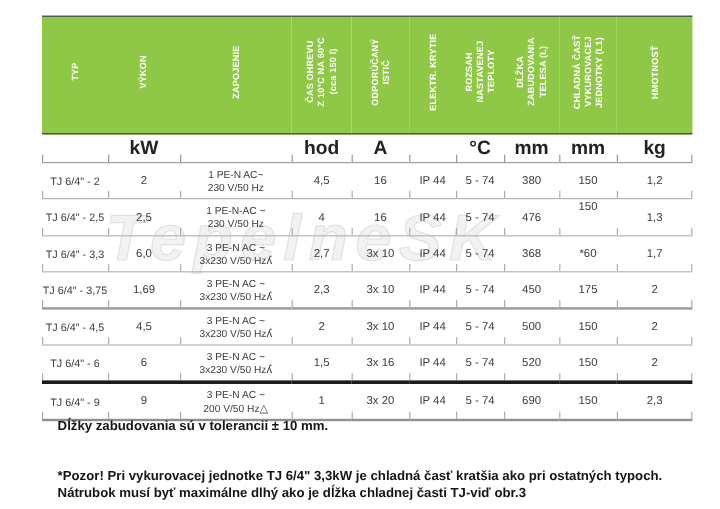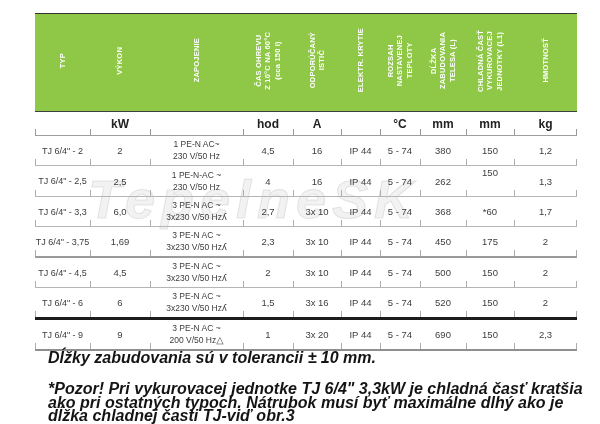--- a/index.html
+++ b/index.html
@@ -35,21 +35,21 @@
   tr.ghead th .rot{
     display:inline-block;writing-mode:vertical-rl;transform:rotate(180deg);
     white-space:pre-line;max-height:92px;
     color:#ffffff;font-weight:bold;font-size:7.5px;line-height:1.25;
     letter-spacing:0.2px;text-align:center;
   }
 
   
   tr.units td{
     height:23px;text-align:center;vertical-align:middle;
-    font-size:12px;font-weight:bold;color:#222222;
+    font-size:16px;font-weight:bold;color:#222222;
     border-bottom:1px solid #9f9f9f;
     background-image:linear-gradient(#999,#999);
     background-size:1px 6px;background-position:left bottom;background-repeat:no-repeat;
   }
   tr.units td:last-child{
     background-image:linear-gradient(#999,#999),linear-gradient(#999,#999);
     background-size:1px 6px,1px 6px;
     background-position:left bottom,right bottom;background-repeat:no-repeat;
   }
 
@@ -69,23 +69,23 @@
   tr.data td.typ{font-size:9px;}
   tr.data td.zap{font-size:8.5px;line-height:11px;}
   tr.data td.zap .sym{font-size:9.5px;}
   tr.data td.vtop{vertical-align:top;padding-top:1px;}
   tr.sep-mid td{border-bottom:2px solid #9a9a9a;}
   tr.sep-strong td{border-bottom:3px solid #1c1c1c;}
   tr.last td{border-bottom:2px solid #8f8f8f;}
 
   
   .notes{position:absolute;left:48px;top:349px;width:540px;z-index:2;
-    color:#141414;font-weight:bold;font-size:16px;font-style:italic;}
+    color:#141414;font-weight:bold;font-size:11px;}
   .note1{margin:0 0 0 0;}
-  .note2{margin-top:15px;line-height:13.5px;}
+  .note2{margin-top:30px;line-height:13.5px;}
   .note3{margin-top:2px;}
 </style>
 </head>
 <body>
 
 <div class="page">
 
   <div class="watermark">TepelneSK</div>
 
   <table class="spec">
@@ -150,21 +150,21 @@
         <td>1,2</td>
       </tr>
       <tr class="data">
         <td class="typ">TJ 6/4" - 2,5</td>
         <td>2,5</td>
         <td class="zap"><span>1 PE-N-AC ~</span><br><span>230 V/50 Hz</span><span class="sym"></span></td>
         <td>4</td>
         <td>16</td>
         <td>IP 44</td>
         <td>5 - 74</td>
-        <td>262</td>
+        <td>476</td>
         <td class="vtop">150</td>
         <td>1,3</td>
       </tr>
       <tr class="data">
         <td class="typ">TJ 6/4" - 3,3</td>
         <td>6,0</td>
         <td class="zap"><span>3 PE-N AC ~</span><br><span>3x230 V/50 Hz</span><span class="sym">ʎ</span></td>
         <td>2,7</td>
         <td>3x 10</td>
         <td>IP 44</td>

